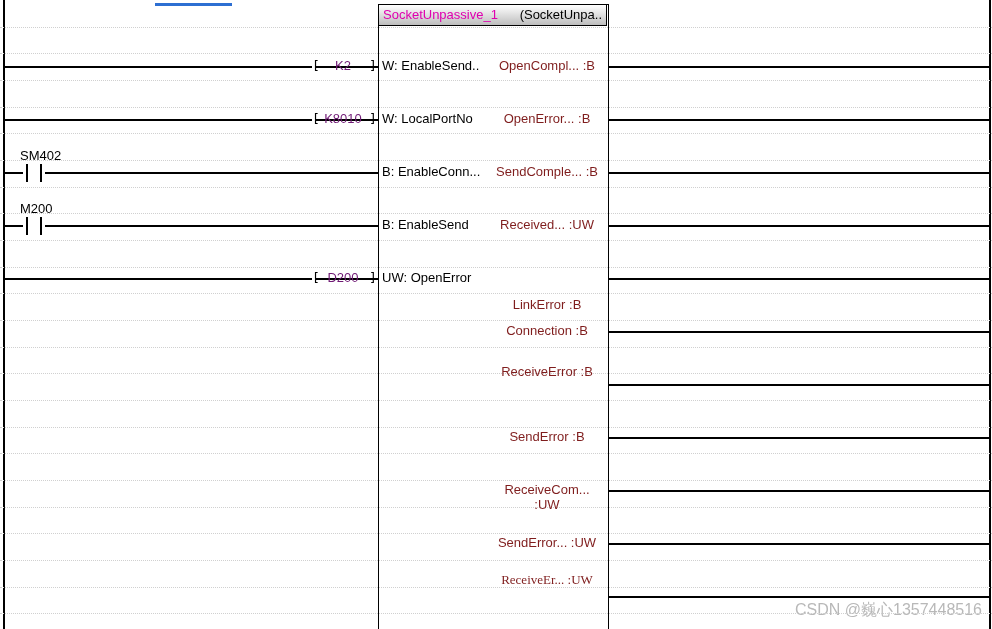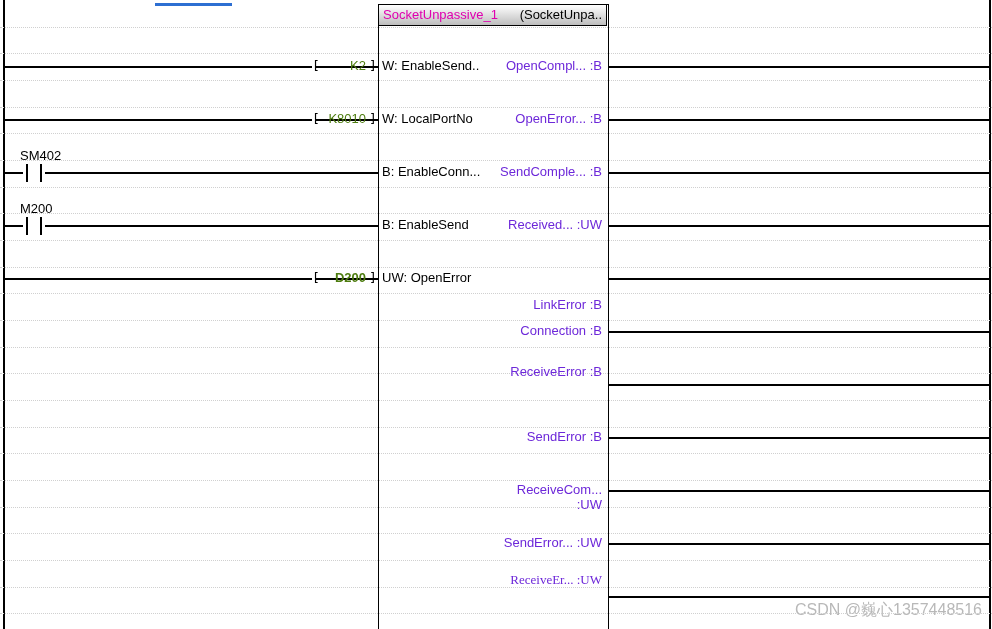--- a/index.html
+++ b/index.html
@@ -4,22 +4,22 @@
 <style>
 html,body{margin:0;padding:0;width:992px;height:629px;background:#fff;font-family:"Segoe UI",Tahoma,sans-serif;font-size:13px;color:#000;overflow:hidden;position:relative}
 .grid-h{position:absolute;left:0;width:992px;height:0;border-top:1px dotted #d0d0d0}
 .rail-left,.rail-edge{position:absolute;top:0;width:0;height:629px;border-left:2px solid #000}
 .hwire{position:absolute;height:0;border-top:2px solid #000}
 .fb-box{position:absolute;left:378px;top:4px;width:229px;height:625px;border:1px solid #000;background:#fff}
 .fb-title{position:absolute;left:378px;top:4px;width:229px;height:22px;border:1px solid #000;background:linear-gradient(#fff,#bdbdbd);box-sizing:border-box;padding:2px 4px;display:flex}
 .fb-title span:first-child{color:#e000b0}
 .fb-title span:last-child{margin-left:auto;color:#000}
 .pin-in{position:absolute;left:382px;width:110px;color:#000}
-.pin-out{position:absolute;width:110px;text-align:right;color:#6d28d9}
-.paramL{position:absolute;text-align:right;color:#4d7c0f}
+.pin-out{position:absolute;width:110px;text-align:center;color:#7f1d1d}
+.paramL{position:absolute;text-align:center;color:#701a75}
 .brkL,.brkR{position:absolute;font-family:monospace}
 .contact{position:absolute;width:22px;height:18px}
 .contact .l,.contact .r{position:absolute;top:0;bottom:0;width:0;border-left:2px solid #000}
 .contact .l{left:3px}.contact .r{right:3px}
 .label-top{position:absolute;font-size:13px;color:#000}
 .sel{position:absolute;top:0;left:155px;width:77px;height:3px;border-bottom:3px solid #2d6fd2}
 .wm{position:absolute;right:10px;bottom:8px;color:#b8b8b8;font-size:16px;font-family:sans-serif;pointer-events:none}
 </style>
 </head>
 <body>
@@ -73,21 +73,21 @@
 <div class="paramL" style="left: 320px; top: 111px; width: 46px;">K8010</div>
 <div class="hwire" style="top: 119px; left: 5px; width: 307px;"></div>
 <div class="pin-in" style="top: 164px;">B: EnableConn...</div>
 <div class="hwire" style="top: 172px; left: 45px; width: 333px;"></div>
 <div class="pin-in" style="top: 217px;">B: EnableSend</div>
 <div class="hwire" style="top: 225px; left: 45px; width: 333px;"></div>
 <div class="pin-in" style="top: 270px;">UW: OpenError</div>
 <div class="hwire" style="top: 278px; left: 316px; width: 62px;"></div>
 <div class="brkL" style="left: 312px; top: 270px;">[</div>
 <div class="brkR" style="left: 369px; top: 270px;">]</div>
-<div class="paramL" style="left: 320px; top: 270px; width: 46px; font-weight: bold;">D200</div>
+<div class="paramL" style="left: 320px; top: 270px; width: 46px;">D200</div>
 <div class="hwire" style="top: 278px; left: 5px; width: 307px;"></div>
 <div class="hwire" style="top: 172px; left: 5px; width: 18px;"></div>
 <div class="contact" style="left: 23px; top: 164px;">
     <div class="l"></div>
     <div class="r"></div>
   </div>
 <div class="label-top" style="left: 20px; top: 148px;">SM402</div>
 <div class="hwire" style="top: 225px; left: 5px; width: 18px;"></div>
 <div class="contact" style="left: 23px; top: 217px;">
     <div class="l"></div>

